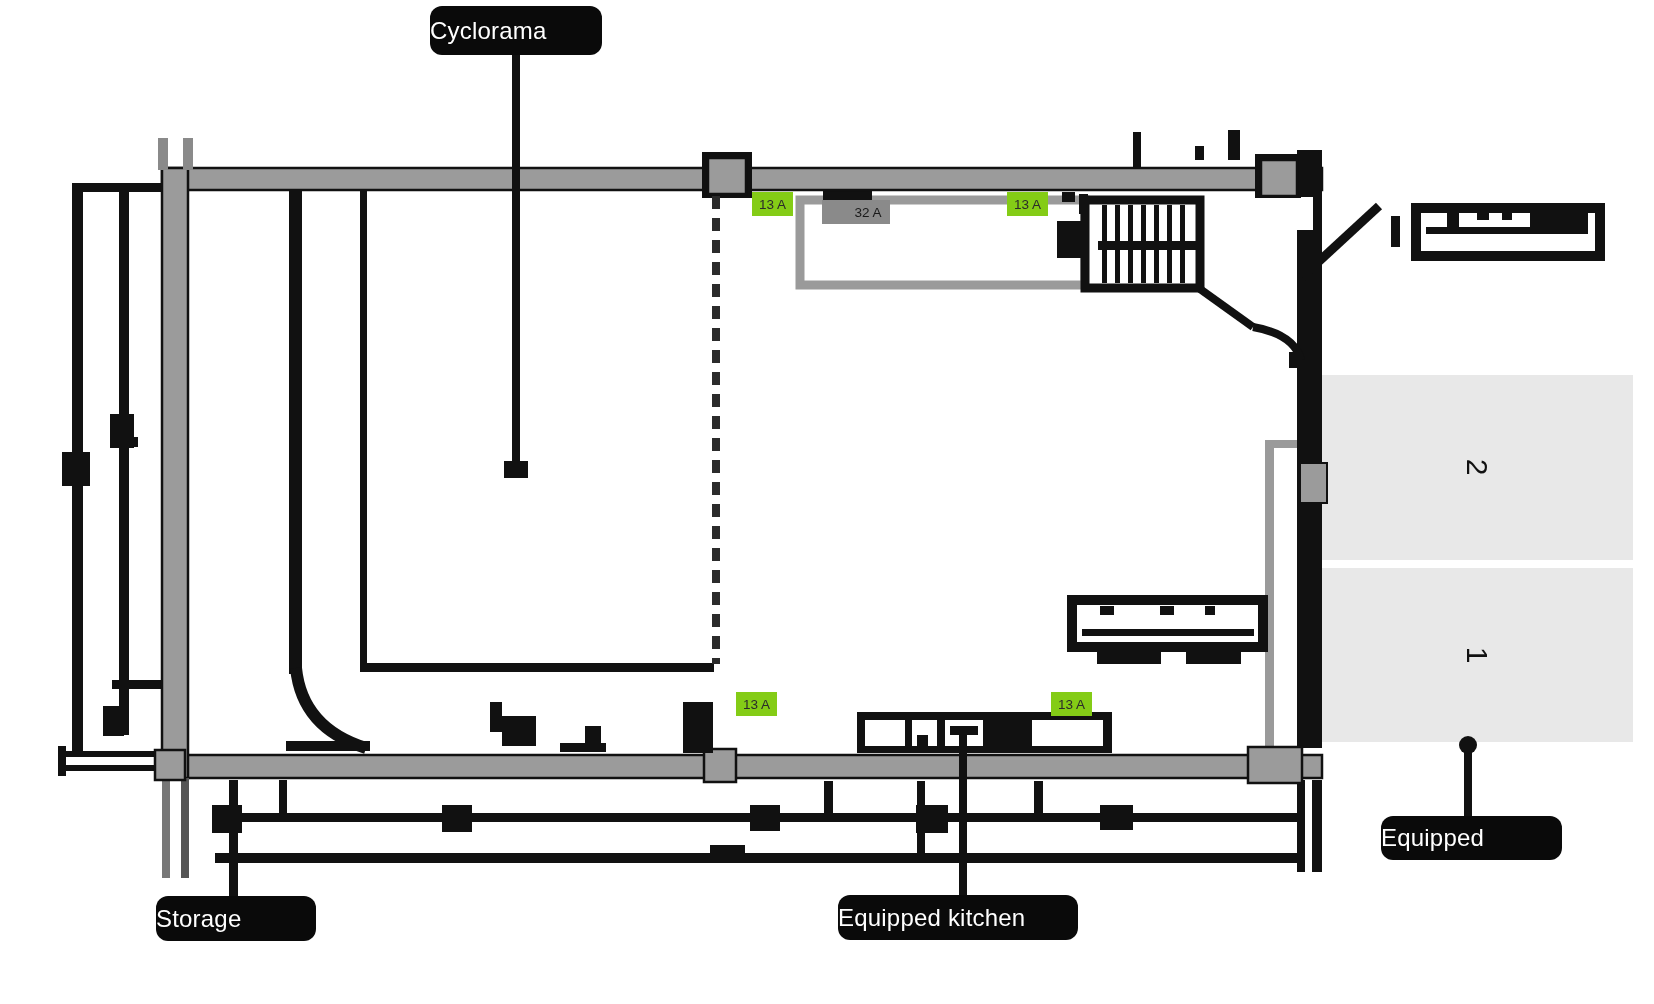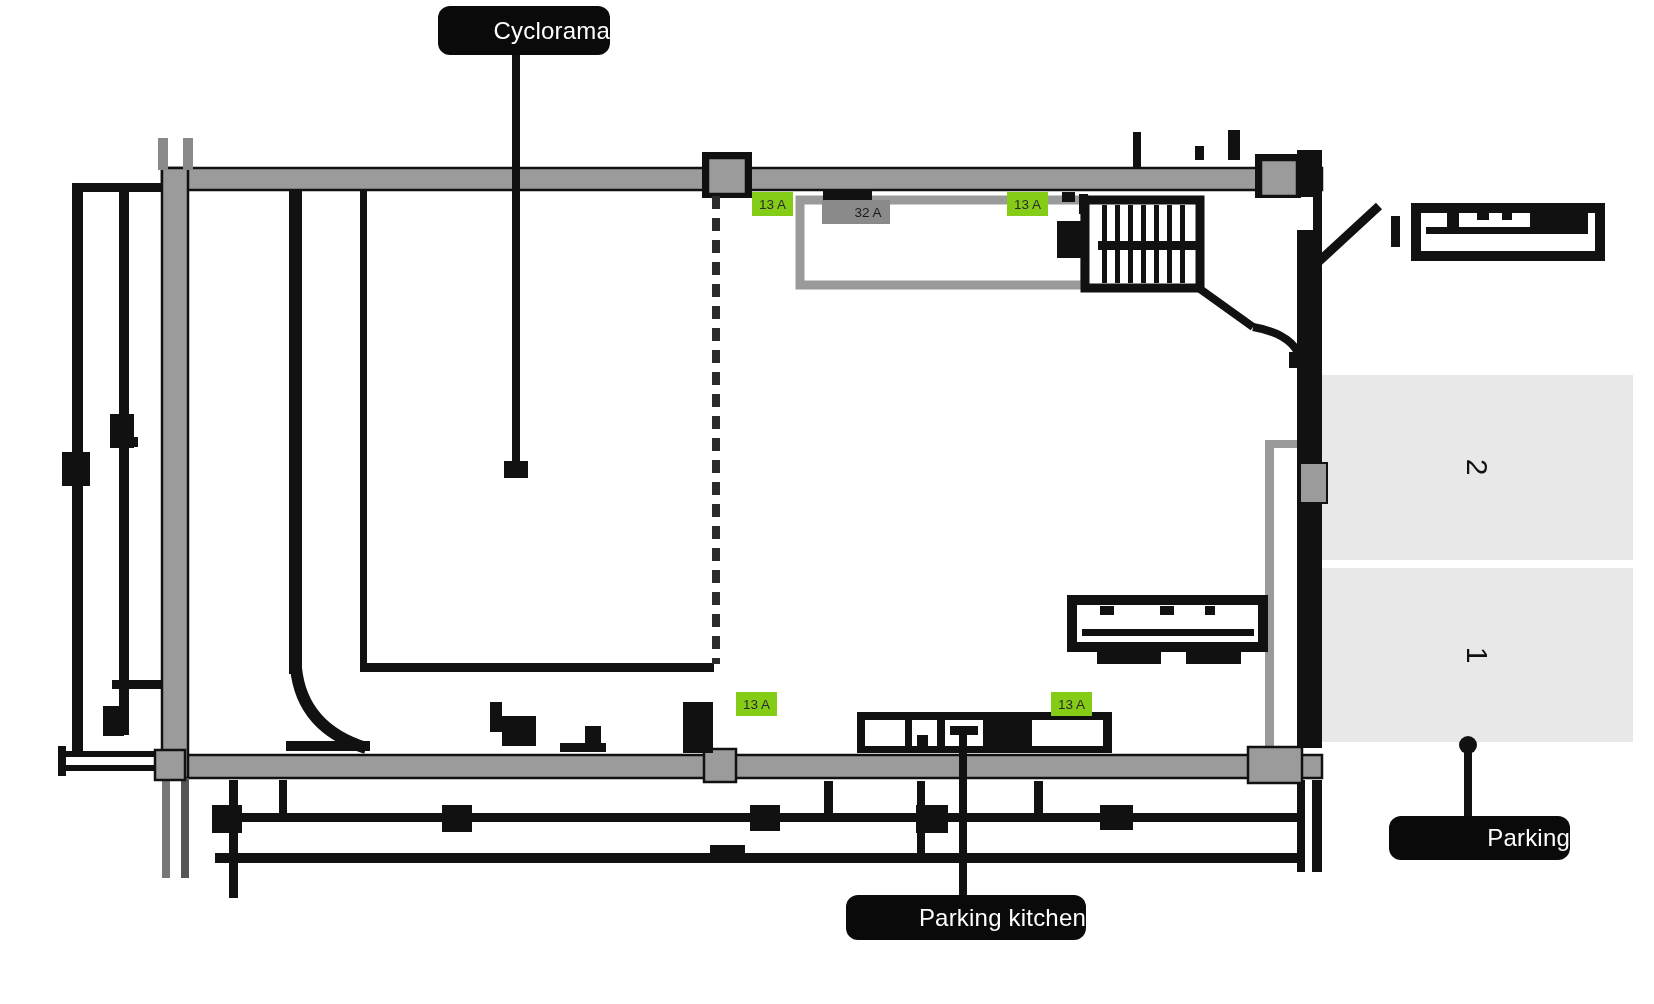--- a/index.html
+++ b/index.html
@@ -1,21 +1,21 @@
 <!DOCTYPE html>
 <html><head>
 <meta charset="utf-8">
 <style>
   html,body{margin:0;padding:0;background:#ffffff;width:1654px;height:1004px;overflow:hidden;
     font-family:"Liberation Sans", sans-serif;}
   #stage{position:relative;width:1654px;height:1004px;background:#fff;}
   #plan-svg{position:absolute;left:0;top:0;}
   .pill{position:absolute;background:#0a0a0a;color:#fff;border-radius:12px;
-    display:flex;align-items:center;justify-content:flex-end;
-    font-size:24px;font-weight:500;letter-spacing:.2px;margin-left:8px;}
+    display:flex;align-items:center;justify-content:flex-start;
+    font-size:24px;font-weight:500;letter-spacing:.2px;}
   .badge{position:absolute;display:flex;align-items:center;justify-content:center;
     font-size:13.5px;color:#2b2b2b;}
   .badge.light{background:#84cc16;}
   .badge.dark{background:#8a8a8a;color:#1a1a1a;}
   .pnum{position:absolute;width:34px;height:34px;display:flex;align-items:center;justify-content:center;
     color:#111;font-size:30px;transform:rotate(90deg);}
 </style>
 </head>
 <body>
 
@@ -184,27 +184,30 @@
     <rect x="959" y="750" width="8" height="146"></rect>
     <rect x="1464" y="744" width="8" height="74"></rect>
     <circle cx="1468" cy="745" r="9"></circle>
   </g>
 </svg>
 
 <div class="pill" style="left:430px;top:6px;width:172px;height:49px;">
   <span>Cyclorama</span>
 </div>
 
+<div class="pill" style="left:156px;top:896px;width:160px;height:45px;">
+  <span>Storage</span>
+</div>
 
 <div class="pill" style="left:838px;top:895px;width:240px;height:45px;">
-  <span>Parking kitchen</span>
+  <span>Equipped kitchen</span>
 </div>
 
 <div class="pill" style="left:1381px;top:816px;width:181px;height:44px;">
-  <span>Parking</span>
+  <span>Equipped</span>
 </div>
 
 <div class="badge light" style="left:752px;top:192px;width:41px;height:24px;">
   <span>13 A</span>
 </div>
 <div class="badge dark" style="left:822px;top:200px;width:44px;height:24px;padding-left:24px;">
   <span>32 A</span>
 </div>
 <div class="badge light" style="left:1007px;top:192px;width:41px;height:24px;">
   <span>13 A</span>

